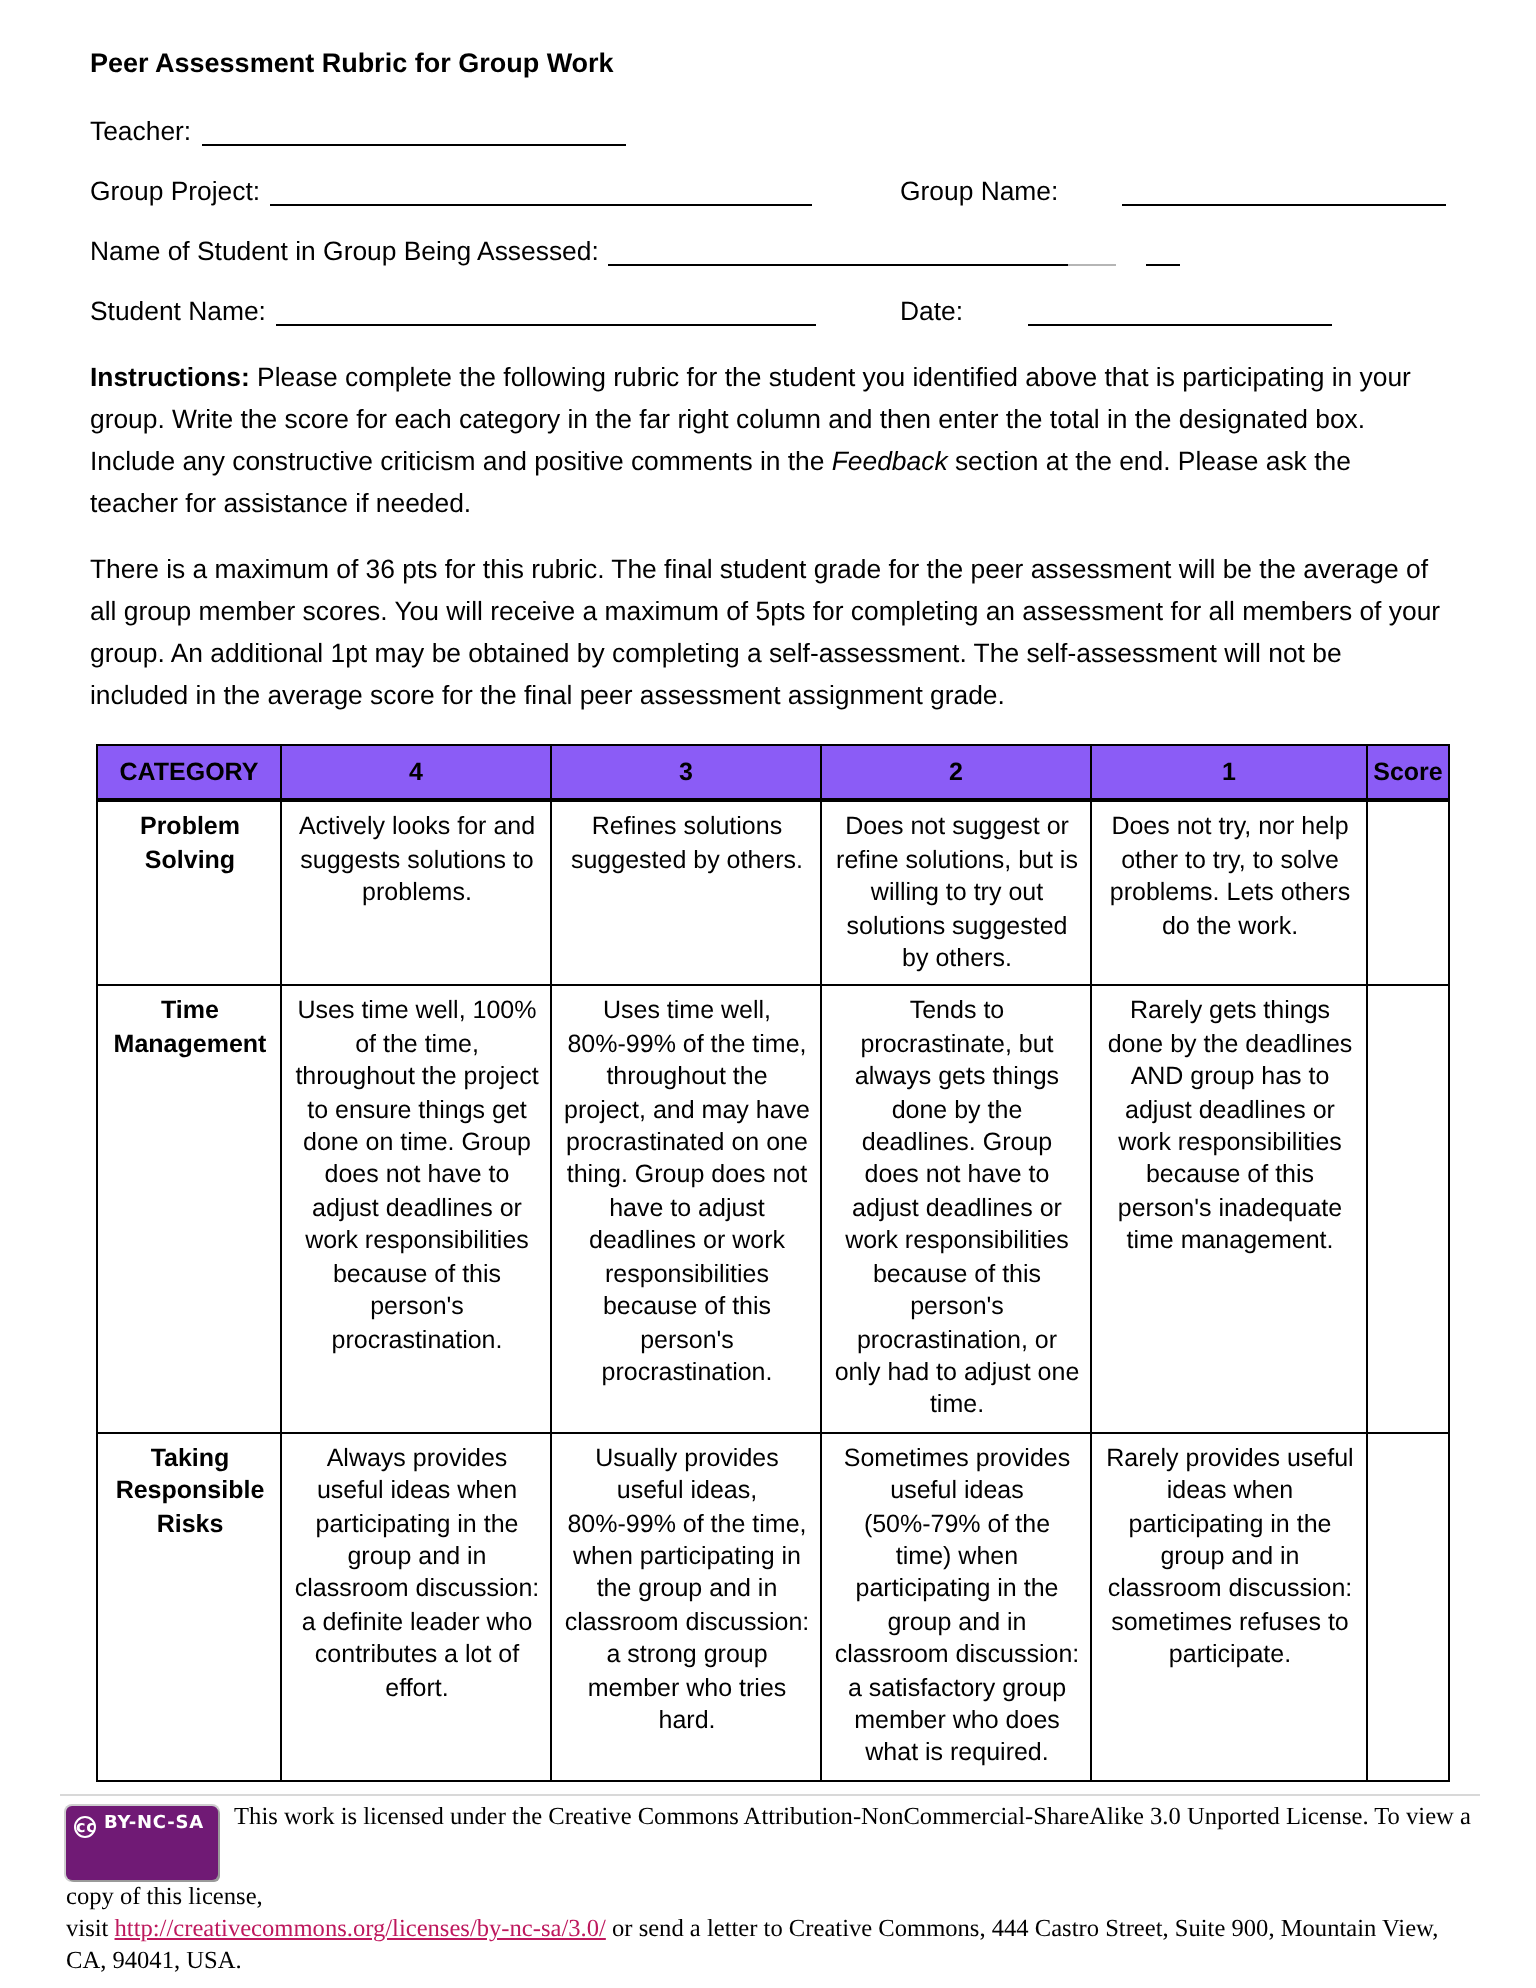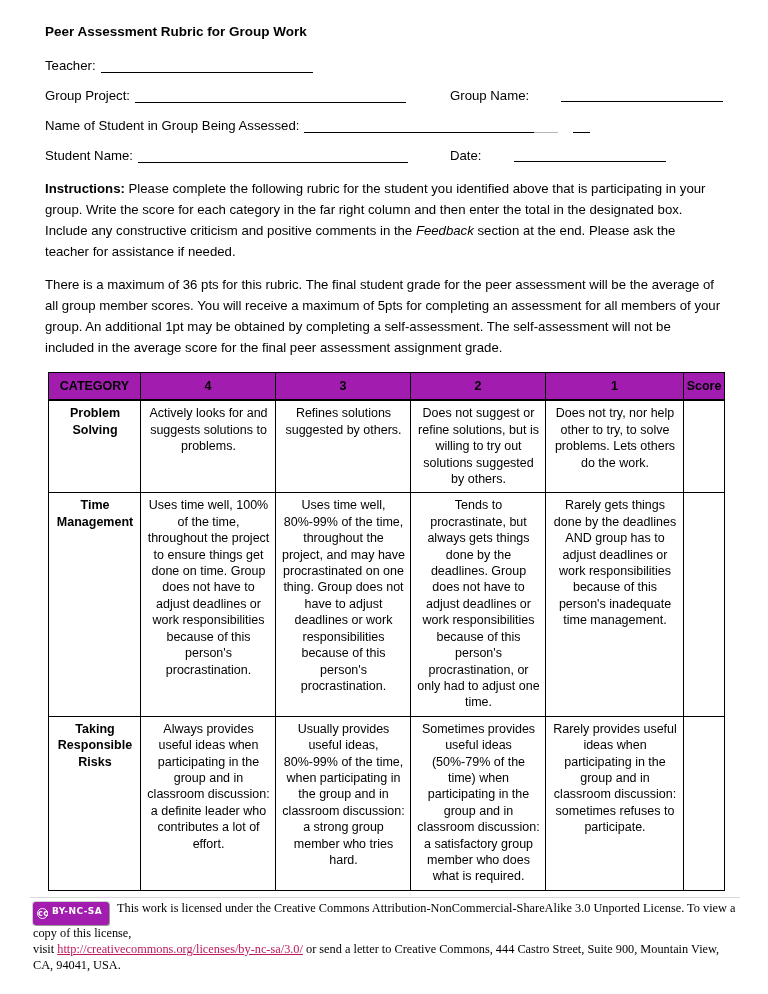--- a/index.html
+++ b/index.html
@@ -17,38 +17,38 @@
 
   .form-row { font-size: 13.2px; margin-bottom: 15px; display: flex; align-items: flex-end; }
   .form-row .label { white-space: nowrap; }
   .uline {
     display: inline-block; height: 14px;
     border-bottom: 1.5px solid #000;
     margin-left: 5px;
   }
   .uline.gray { border-bottom-color: #b5b5b5; margin-left: 0; }
   .uline.gap { border-bottom: none; margin-left: 0; }
-  .right-col { margin-left: auto; width: 273px; display: flex; align-items: flex-start; gap: 27px; }
+  .right-col { margin-left: auto; width: 273px; display: flex; align-items: flex-end; gap: 27px; }
 
   p.body-text { font-size: 13.2px; line-height: 21px; margin-top: 9px; margin-bottom: 12px; }
   .italic { font-style: italic; text-align: center; }
   .bold { font-weight: bold; }
 
   table.rubric {
     border-collapse: collapse; table-layout: fixed;
     width: 676px; margin-left: 3px; margin-top: 14px;
   }
   table.rubric th, table.rubric td {
     border: 1.5px solid #000;
     font-size: 12.5px; line-height: 16.4px;
     padding: 4px 5px 5px 6px;
     vertical-align: top; text-align: center;
   }
   table.rubric thead th {
-    background: #a21caf;
+    background: #8b5cf6;
     text-align: center; font-weight: bold;
     padding: 5px 2px;
     border-bottom-width: 2px;
   }
   td.cat { font-weight: bold; }
   col.c-cat  { width: 92px; }
   col.c-4    { width: 135px; }
   col.c-3    { width: 135px; }
   col.c-2    { width: 135px; }
   col.c-1    { width: 138px; }
@@ -60,22 +60,22 @@
     font-family: "Liberation Serif", serif;
     font-size: 12.5px; text-align: center; margin-top: 5px;
   }
   .license {
     font-family: "Liberation Serif", serif;
     font-size: 12.3px; line-height: 16px;
     margin: 2px 32px 0 33px;
   }
   .license a { color: #be185d; text-decoration: underline; }
   .cc-badge {
-    display: inline-block; background: #a21caf; color: #fff;
-    border-radius: 3px; padding: 1px 7px 6px 4px;
+    display: inline-block; background: #701a75; color: #fff;
+    border-radius: 3px; padding: 1px 7px 20px 4px;
     font-family: "DejaVu Sans", sans-serif;
     font-size: 9px; font-weight: bold; letter-spacing: .4px;
     box-shadow: 1px 1px 0 #9a9a9a, 0 0 0 1px #cfcfcf;
     vertical-align: -2px; margin-right: 8px;
   }
   .cc-circle {
     display: inline-block; width: 11px; height: 11px;
     border: 1.2px solid #fff; border-radius: 50%;
     text-align: center; line-height: 10px; font-size: 8px;
     margin-right: 4px; vertical-align: -2px;

